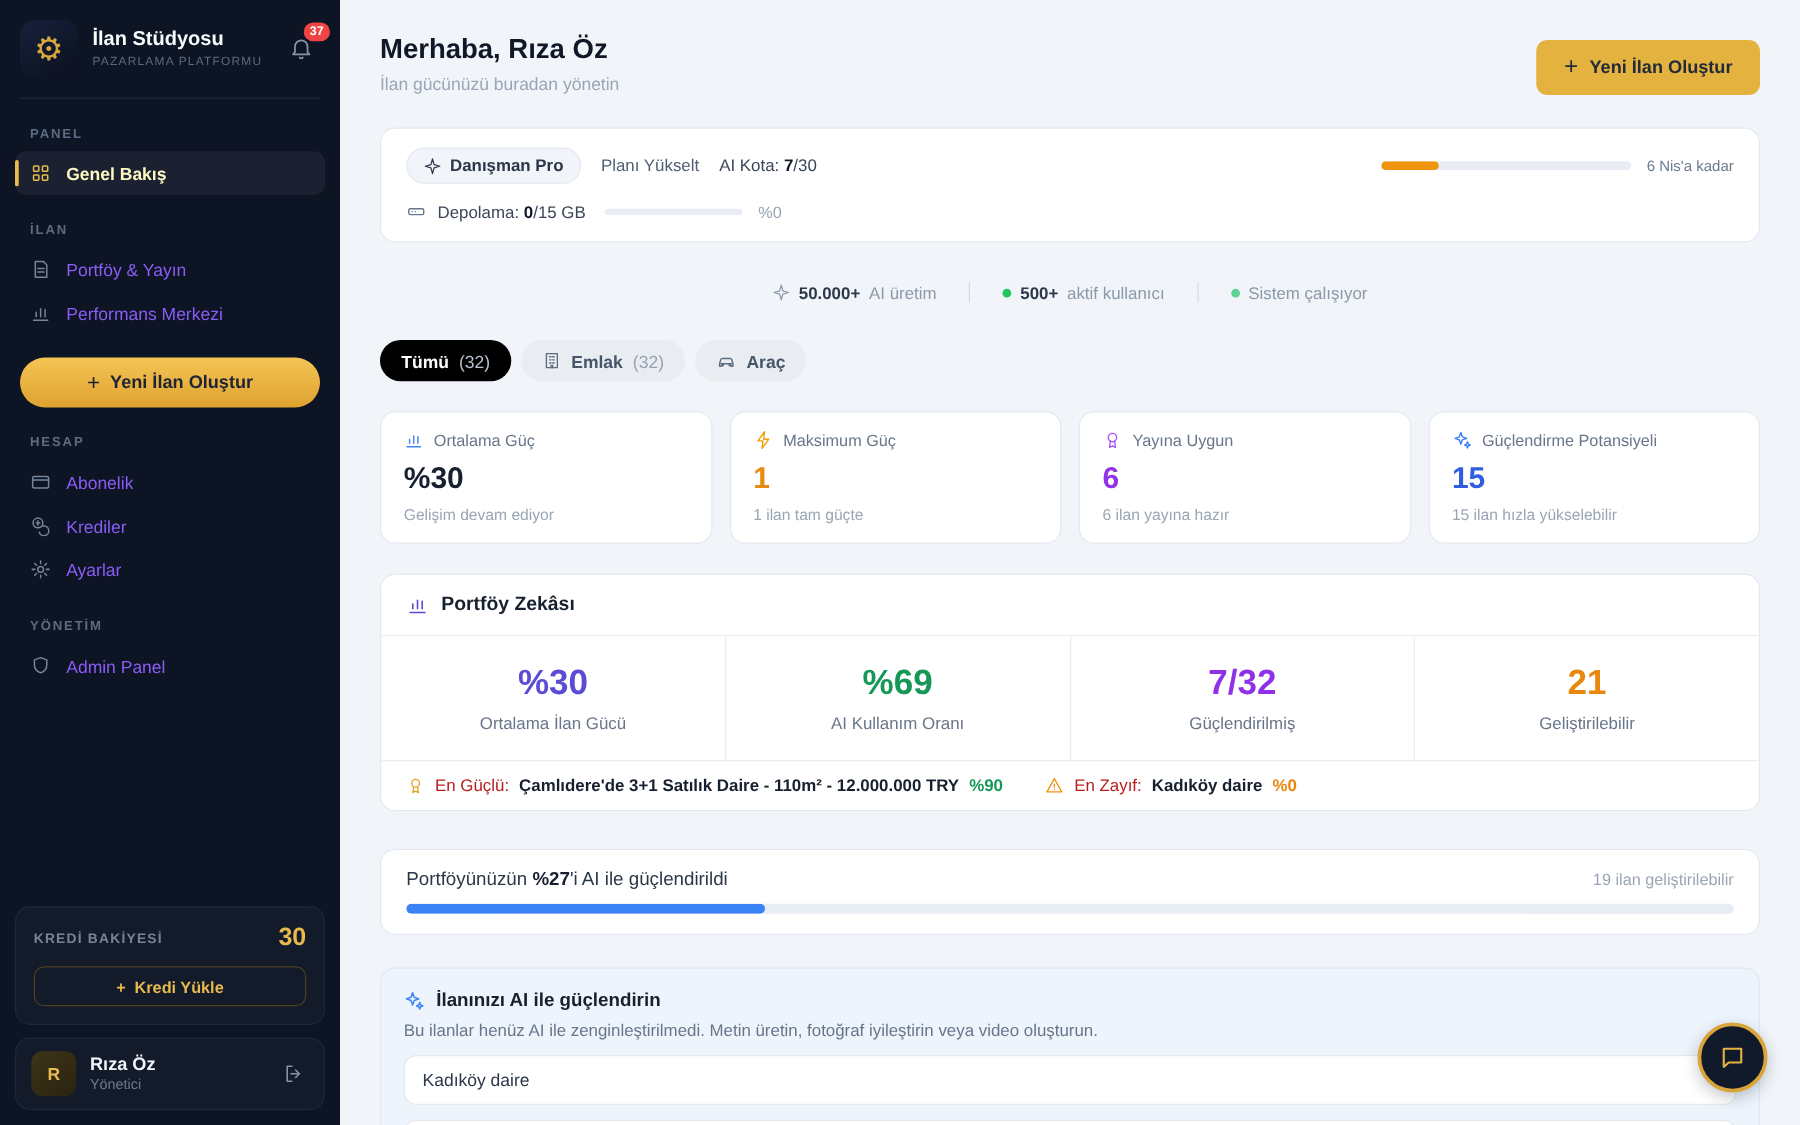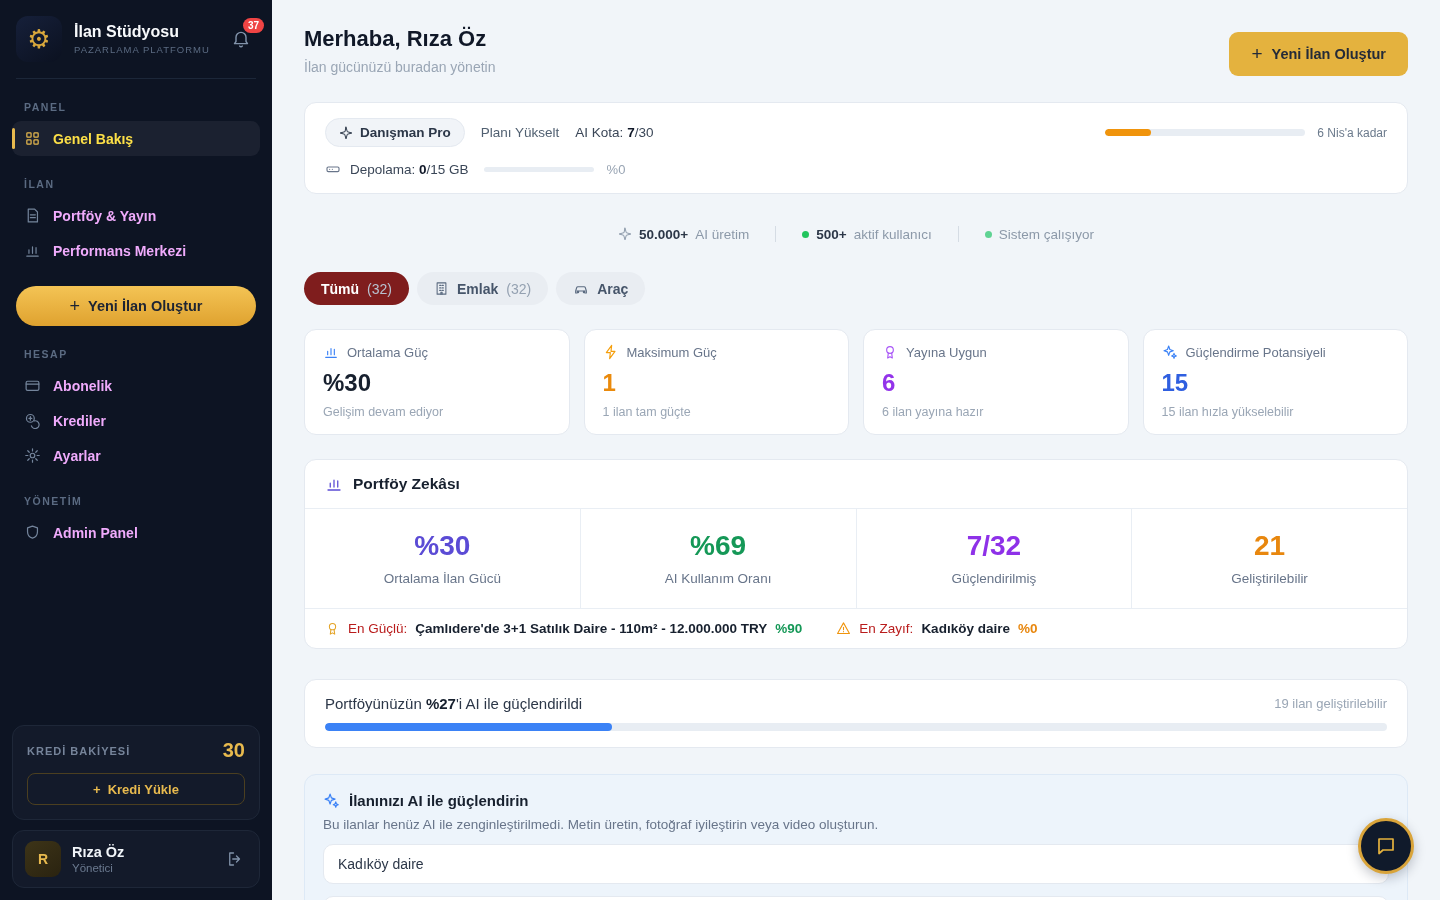--- a/index.html
+++ b/index.html
@@ -12,23 +12,23 @@
   .logo-badge { width:46px; height:46px; border-radius:12px; background:linear-gradient(145deg,#16203a,#0b1120); display:flex; align-items:center; justify-content:center; color:#d9a83c; font-size:26px; }
   .logo-text { flex:1; }
   .logo-title { color:#f8fafc; font-size:16px; font-weight:bold; }
   .logo-sub { color:#5b6b82; font-size:9.5px; letter-spacing:1px; margin-top:3px; }
   .bell-wrap { position:relative; width:30px; height:30px; display:flex; align-items:center; justify-content:center; cursor:pointer; }
   .bell-wrap svg { stroke:#8294ab; }
   .notif-badge { position:absolute; top:-6px; right:-8px; background:#ef4444; color:#fff; font-size:10px; font-weight:bold; border-radius:9px; padding:2px 5px; }
   .side-divider { height:1px; background:#1c2739; margin:16px 16px 0; }
   .nav { padding:0 12px; }
   .nav-label { color:#5b6b82; font-size:10.5px; letter-spacing:1.5px; font-weight:bold; margin:22px 12px 8px; }
-  .nav-item { display:flex; align-items:center; gap:12px; padding:9px 12px; border-radius:9px; color:#f0abfc; font-size:14px; cursor:pointer; position:relative;font-weight:bold; }
+  .nav-item { display:flex; align-items:center; gap:12px; padding:9px 12px; border-radius:9px; color:#8b5cf6; font-size:14px; cursor:pointer; position:relative; }
   .nav-item svg { stroke:#74859c; }
-  .nav-item.active { background:#1b2130; color:#fde047; font-weight:bold; }
+  .nav-item.active { background:#1b2130; color:#fef9c3; font-weight:bold; }
   .nav-item.active svg { stroke:#e8ba4e; }
   .nav-item.active::before { content:""; position:absolute; left:0; top:7px; bottom:7px; width:3px; border-radius:2px; background:#e8ba4e; }
   .create-btn { margin:18px 16px 0; height:40px; border:none; border-radius:20px; background:linear-gradient(180deg,#f4c455,#dfa22f); color:#1d2433; font-size:14.5px; font-weight:bold; display:flex; align-items:center; justify-content:center; gap:8px; cursor:pointer; font-family:inherit; }
   .create-btn .plus { font-size:18px; font-weight:normal; }
   .side-spacer { flex:1; }
   .credit-box { margin:0 12px; background:#131a2a; border:1px solid #1e2738; border-radius:12px; padding:13px 14px 14px; }
   .credit-head { display:flex; justify-content:space-between; align-items:center; }
   .credit-label { color:#76849a; font-size:11px; letter-spacing:1px; font-weight:bold; }
   .credit-value { color:#e8ba4e; font-size:20px; font-weight:bold; }
   .credit-load-btn { margin-top:11px; width:100%; height:32px; background:transparent; border:1px solid #4b3f20; border-radius:8px; color:#e8ba4e; font-size:13px; font-weight:bold; display:flex; align-items:center; justify-content:center; gap:7px; cursor:pointer; font-family:inherit; }
@@ -67,21 +67,21 @@
 
   .stats-strip { margin-top:32px; display:flex; align-items:center; justify-content:center; gap:26px; }
   .strip-item { display:flex; align-items:center; gap:7px; font-size:13.5px; color:#8c99a9; }
   .strip-item b { color:#2c3748; }
   .dot { width:7px; height:7px; border-radius:50%; background:#22c55e; }
   .dot.soft { background:#5fd393; }
   .strip-sep { width:1px; height:16px; background:#d5dce4; }
 
   .tabs { margin-top:30px; display:flex; gap:8px; }
   .tab { height:33px; display:flex; align-items:center; gap:8px; padding:0 17px; border-radius:17px; font-size:14px; cursor:pointer; }
-  .tab.active { background:#7f1d1d; color:#fff; font-weight:bold; }
+  .tab.active { background:#000000; color:#fff; font-weight:bold; }
   .tab.active .tab-count { color:#b8c2d0; font-weight:normal; }
   .tab.inactive { background:#e9edf2; color:#46556a; font-weight:bold; }
   .tab.inactive .tab-count { color:#94a1b1; font-weight:normal; }
   .tab svg { stroke:#5b6b80; }
 
   .cards-row { margin-top:24px; display:flex; gap:14px; }
   .stat-card { flex:1; padding:14px 18px 15px; }
   .stat-title { display:flex; align-items:center; gap:8px; color:#68758a; font-size:13px; }
   .stat-value { font-size:24px; font-weight:bold; margin-top:9px; color:#17202e; }
   .stat-value.orange { color:#ea8a0c; } .stat-value.purple { color:#9333ea; } .stat-value.blue { color:#2f5fe0; }

